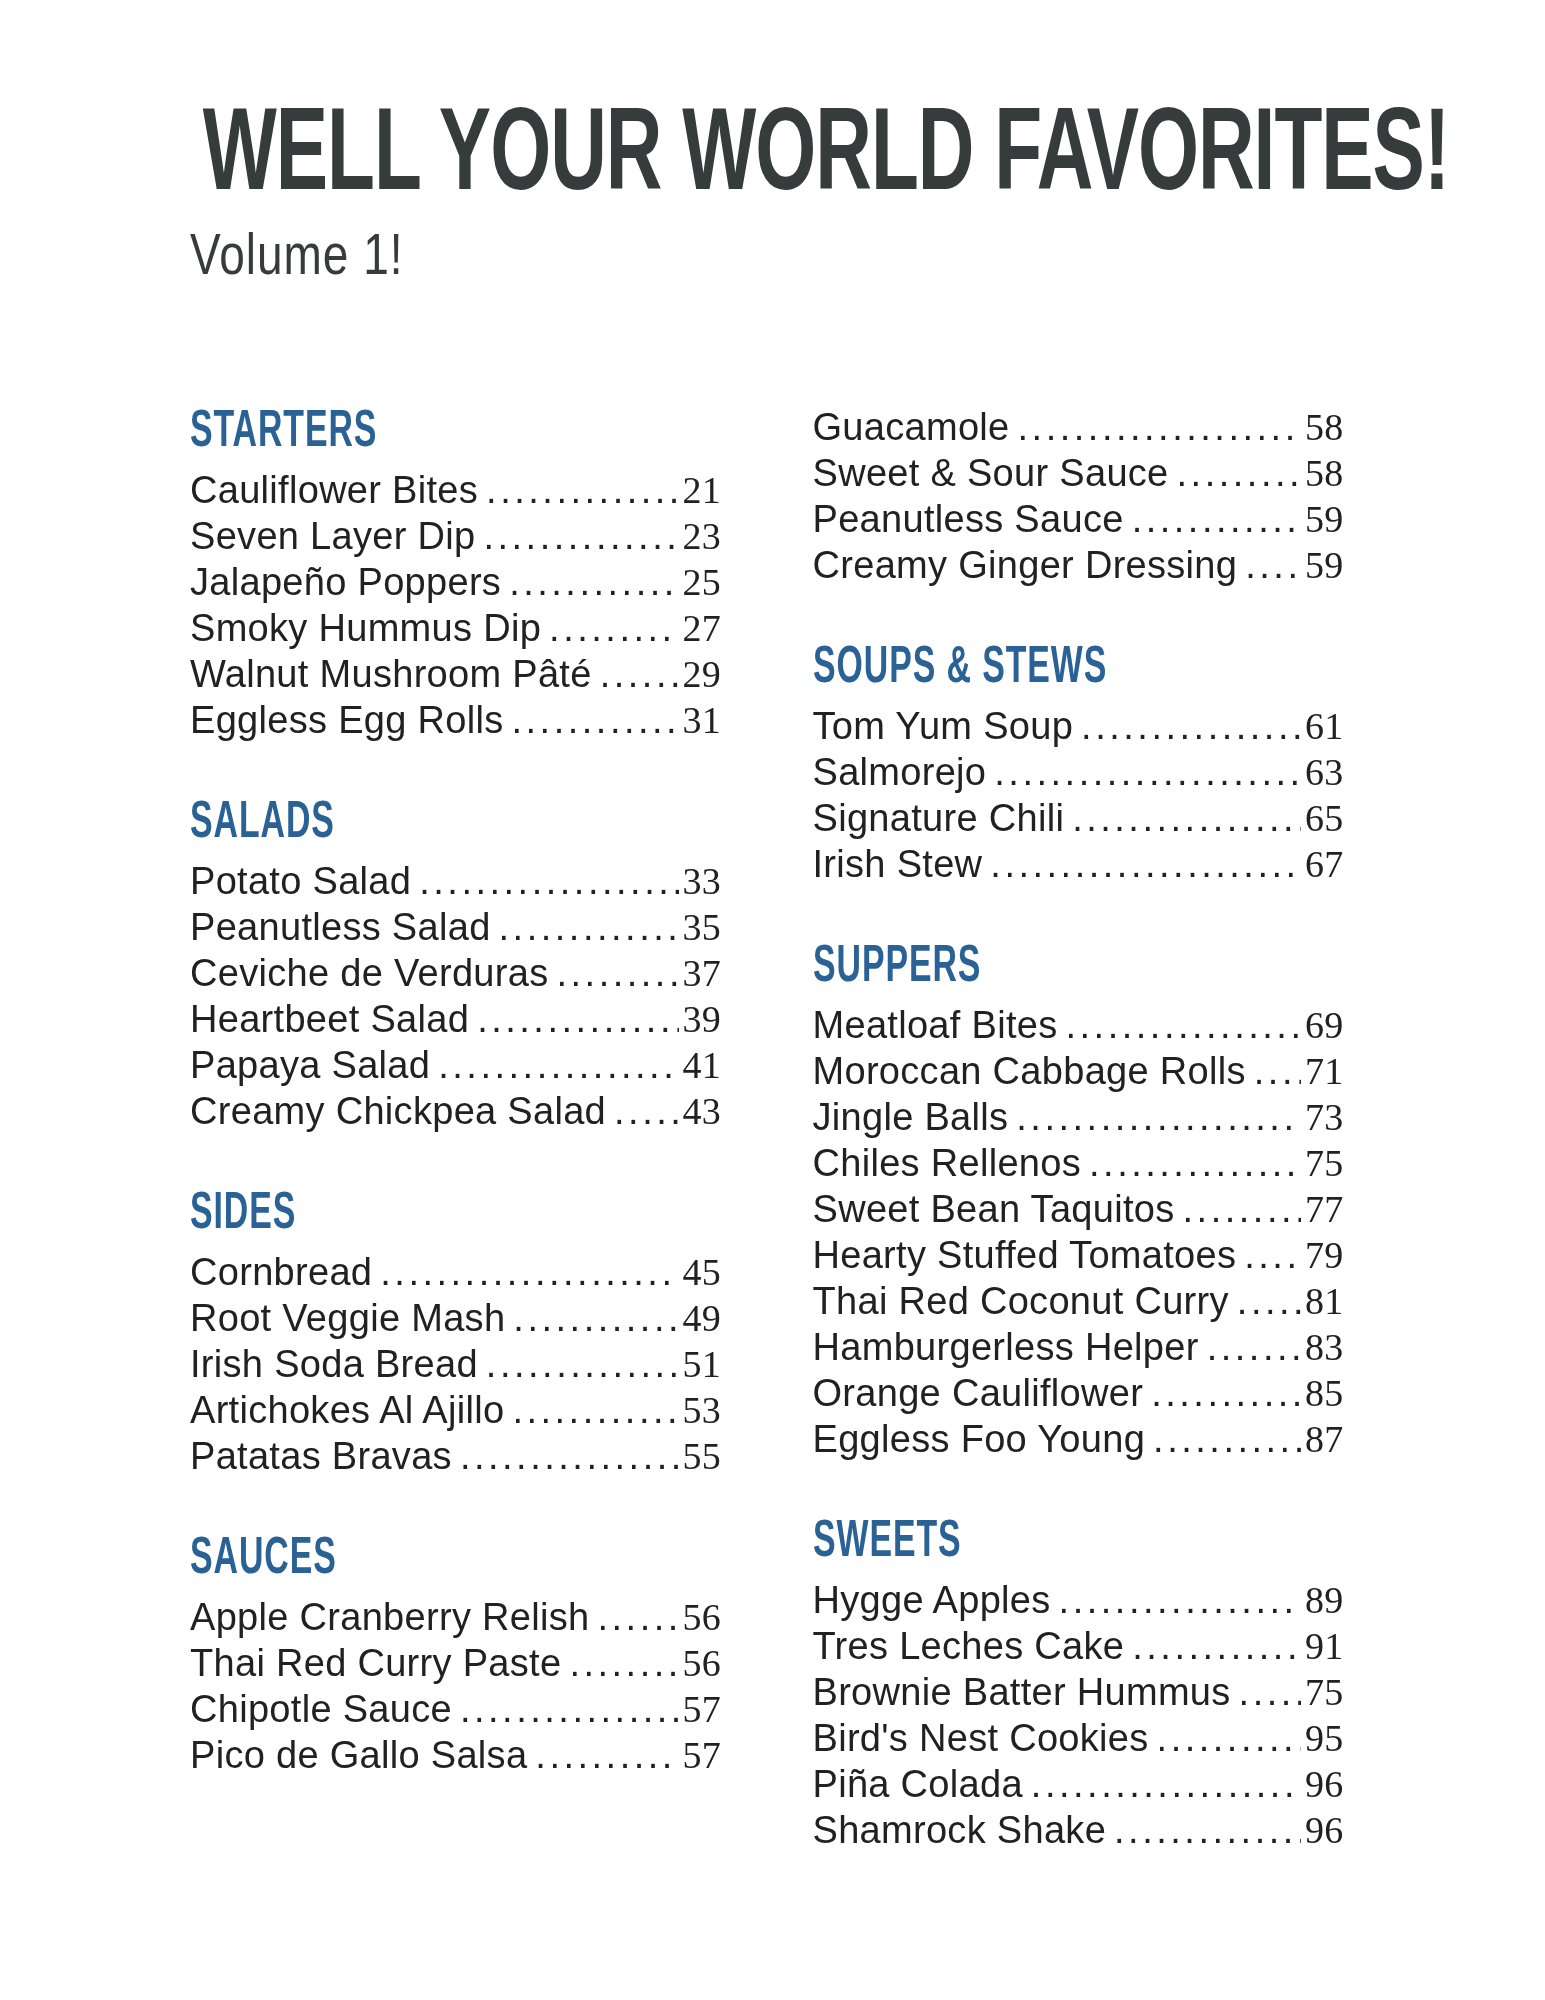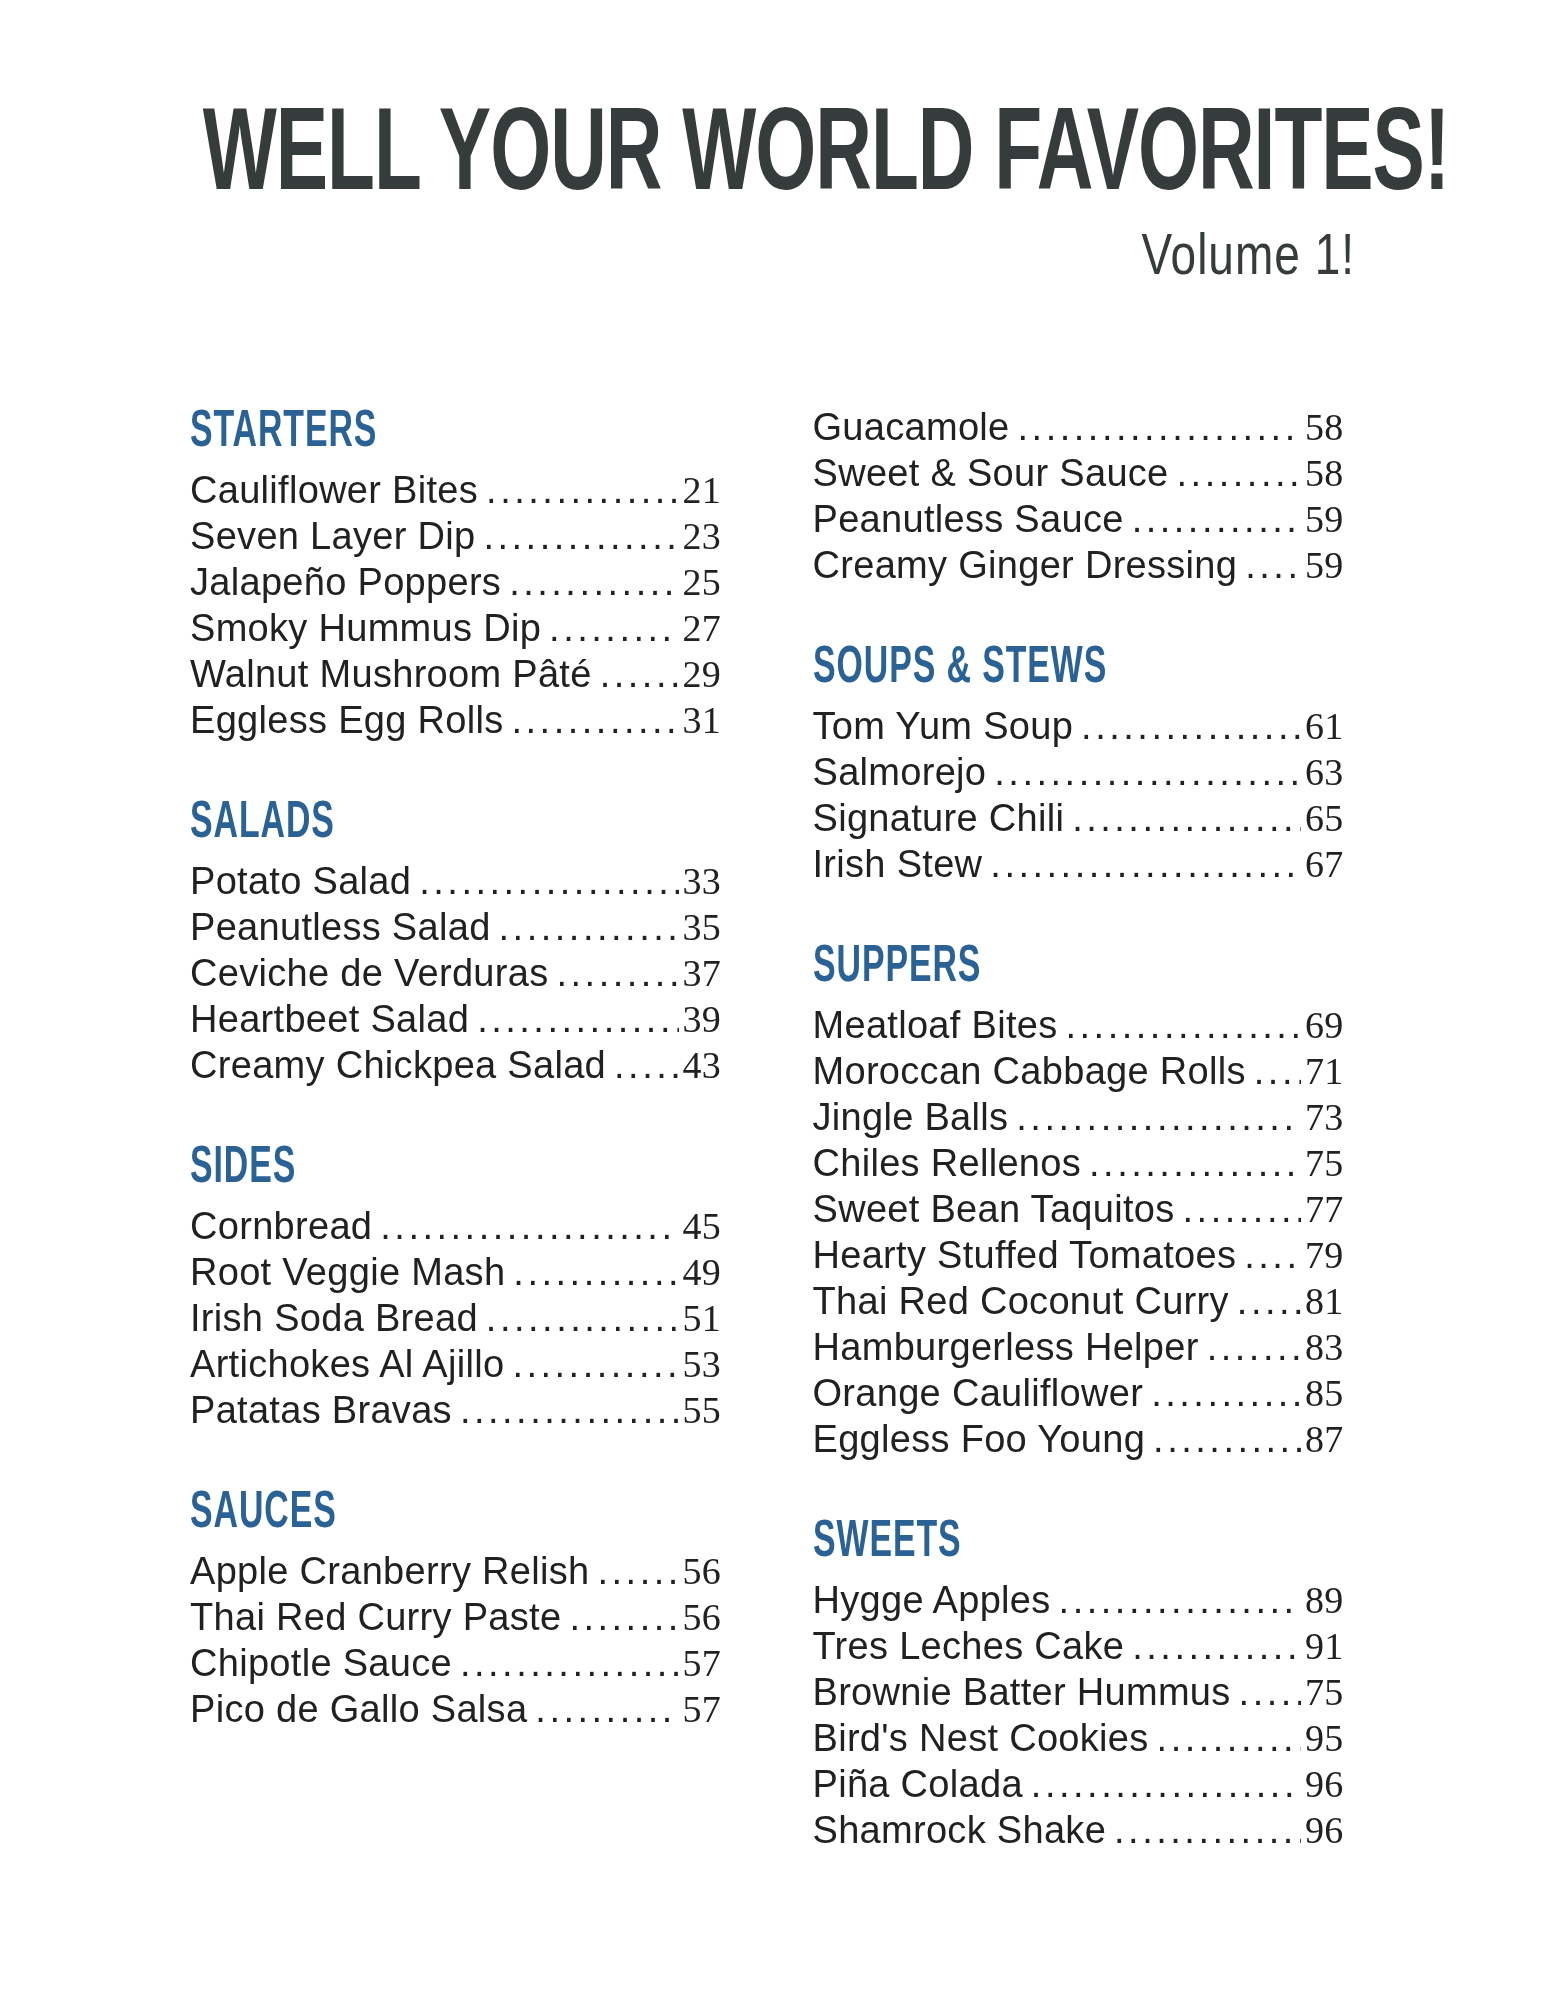--- a/index.html
+++ b/index.html
@@ -13,21 +13,21 @@
   body{font-family:"Liberation Sans", sans-serif;}
   .page{
     width:1545px;
     height:2000px;
     background:var(--bg);
     margin:0 auto;
     overflow:hidden;
     padding:92px 190px 0 190px;
   }
   
-  .hdr{text-align:right;margin-bottom:128px;}
+  .hdr{text-align:left;margin-bottom:128px;}
   .title{
     display:inline-block;
     font-size:80px;
     line-height:116px;
     font-weight:700;
     letter-spacing:-1px;
     color:var(--title);
     transform:scale(0.98,1.45);
     transform-origin:center center;
     white-space:nowrap;
@@ -154,20 +154,25 @@
           <span class="toc-name">Ceviche de Verduras</span>
           <span class="toc-leader"></span>
           <span class="toc-page">37</span>
         </div>
         <div class="toc-row">
           <span class="toc-name">Heartbeet Salad</span>
           <span class="toc-leader"></span>
           <span class="toc-page">39</span>
         </div>
         <div class="toc-row">
+          <span class="toc-name">Papaya Salad</span>
+          <span class="toc-leader"></span>
+          <span class="toc-page">41</span>
+        </div>
+        <div class="toc-row">
           <span class="toc-name">Creamy Chickpea Salad</span>
           <span class="toc-leader"></span>
           <span class="toc-page">43</span>
         </div>
         <h2 class="section-heading">SIDES</h2>
         <div class="toc-row">
           <span class="toc-name">Cornbread</span>
           <span class="toc-leader"></span>
           <span class="toc-page">45</span>
         </div>

